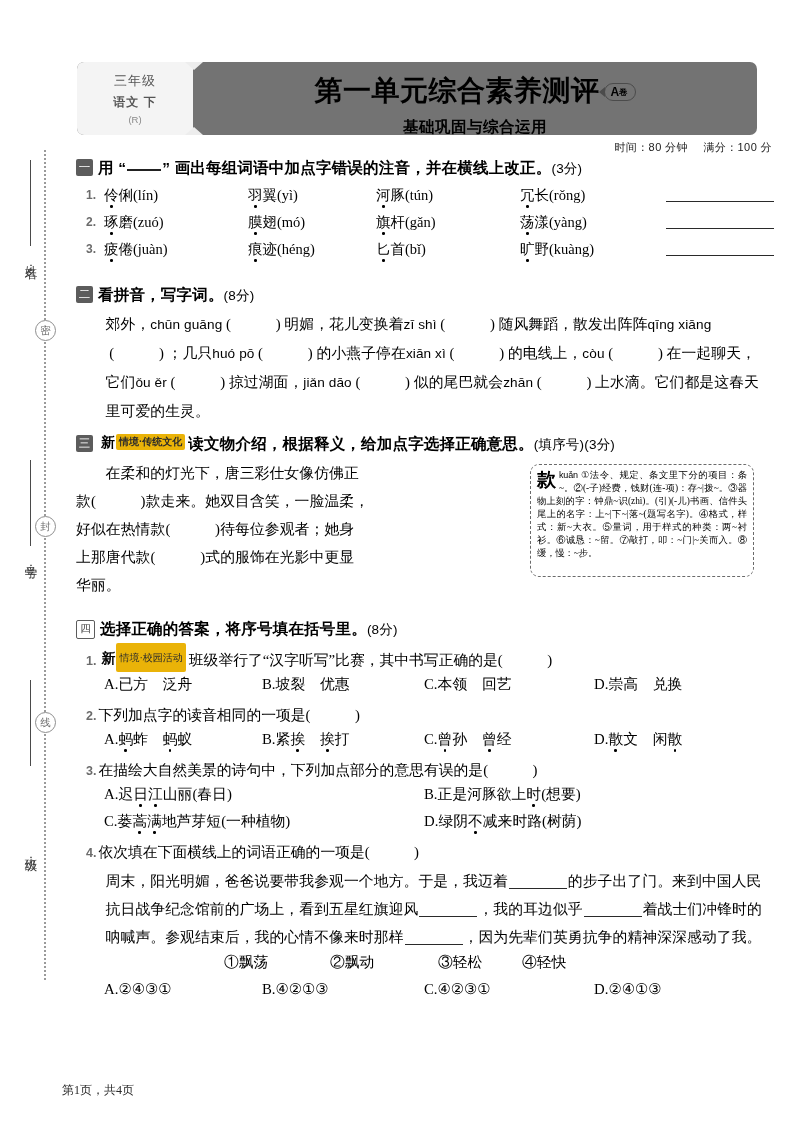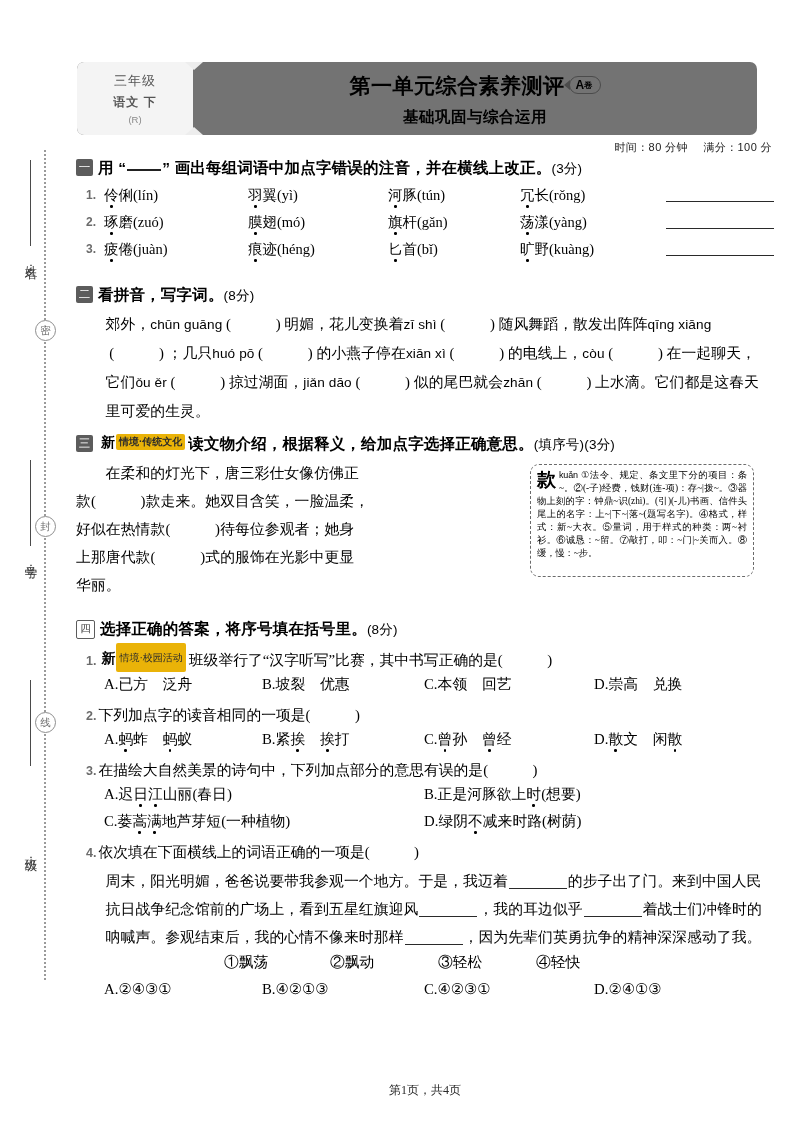--- a/index.html
+++ b/index.html
@@ -97,21 +97,21 @@
   .hdr-subject { font-size: 12px; padding-top: 4px; font-weight: bold; letter-spacing: 1px; }
   .hdr-edition { font-size: 9.5px; padding-top: 3px; color: #888; }
 
   .hdr-main {
     position: absolute;
     left: 116px; top: 0;
     width: 564px; height: 73px;
     text-align: center;
   }
   .hdr-title {
-    font-size: 21px;
+    font-size: 28px;
     font-weight: bold;
     letter-spacing: 0.5px;
     padding-top: 10px;
     font-family: "Liberation Sans", sans-serif;
     display: inline-block;
   }
   .hdr-vol {
     display: inline-block;
     border: 1.4px solid #4b4b4b;
     border-radius: 9px;
@@ -234,21 +234,21 @@
     color: #6b6b6b;
     font-family: "Liberation Sans", sans-serif;
   }
   .ex1-cell {
     position: absolute;
     top: 2px;
     white-space: nowrap;
   }
   .c1 { left: 28px; }
   .c2 { left: 172px; }
-  .c3 { left: 312px; }
+  .c3 { left: 300px; }
   .c4 { left: 444px; font-family: Liberation Serif, serif; }
   .dot-u { position: relative; }
   .dot-u::after {
     content: "";
     position: absolute;
     left: 50%; bottom: -5px;
     width: 2.6px; height: 2.6px;
     margin-left: -1.3px;
     background: #000;
     border-radius: 50%;
@@ -329,21 +329,20 @@
     height: 27px;
     font-size: 14.8px;
   }
   .opt { position: absolute; top: 0; white-space: nowrap; }
 
   
   .footer {
     position: absolute;
     left: 0; top: 1082px;
     width: 726px;
-    text-align: center;
     font-size: 12px;
     color: #2a2a2a;
   }
 </style>
 </head>
 <body>
 
 <div class="seal-margin">
   <div class="seal-dashed"></div>
 
@@ -479,21 +478,21 @@
 
     <div class="q" style="padding-left:10px;">
       <span class="q-idx">4.</span><span>依次填在下面横线上的词语正确的一项是(　　　)</span>
     </div>
     <div class="body-text indent" style="padding-right:4px;" id="q4pass"><span>周末，阳光明媚，爸爸说要带我参观一个地方。于是，我迈着</span><span class="fill"></span><span>的步子出了门。来到中国人民抗日战争纪念馆前的广场上，看到五星红旗迎风</span><span class="fill"></span><span>，我的耳边似乎</span><span class="fill"></span><span>着战士们冲锋时的呐喊声。参观结束后，我的心情不像来时那样</span><span class="fill"></span><span>，因为先辈们英勇抗争的精神深深感动了我。</span></div>
 
     <div class="opts" style="margin-top:2px;">
       <span class="opt" style="left:148px">①飘荡</span>
       <span class="opt" style="left:254px">②飘动</span>
       <span class="opt" style="left:362px">③轻松</span>
-      <span class="opt" style="left:460px">④轻快</span>
+      <span class="opt" style="left:446px">④轻快</span>
     </div>
     <div class="opts">
       <span class="opt" style="left:28px"><span>A.</span><span>②④③①</span></span>
       <span class="opt" style="left:186px"><span>B.</span><span>④②①③</span></span>
       <span class="opt" style="left:348px"><span>C.</span><span>④②③①</span></span>
       <span class="opt" style="left:518px"><span>D.</span><span>②④①③</span></span>
     </div>
   </div>
 
   <div class="footer">

